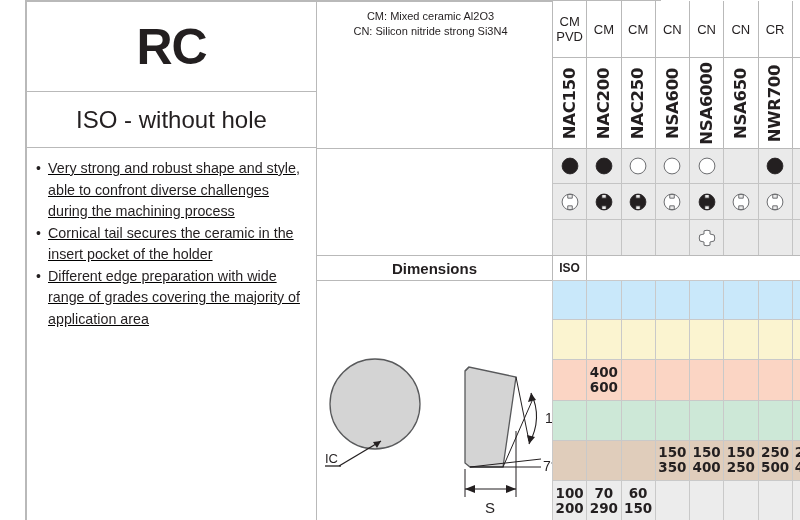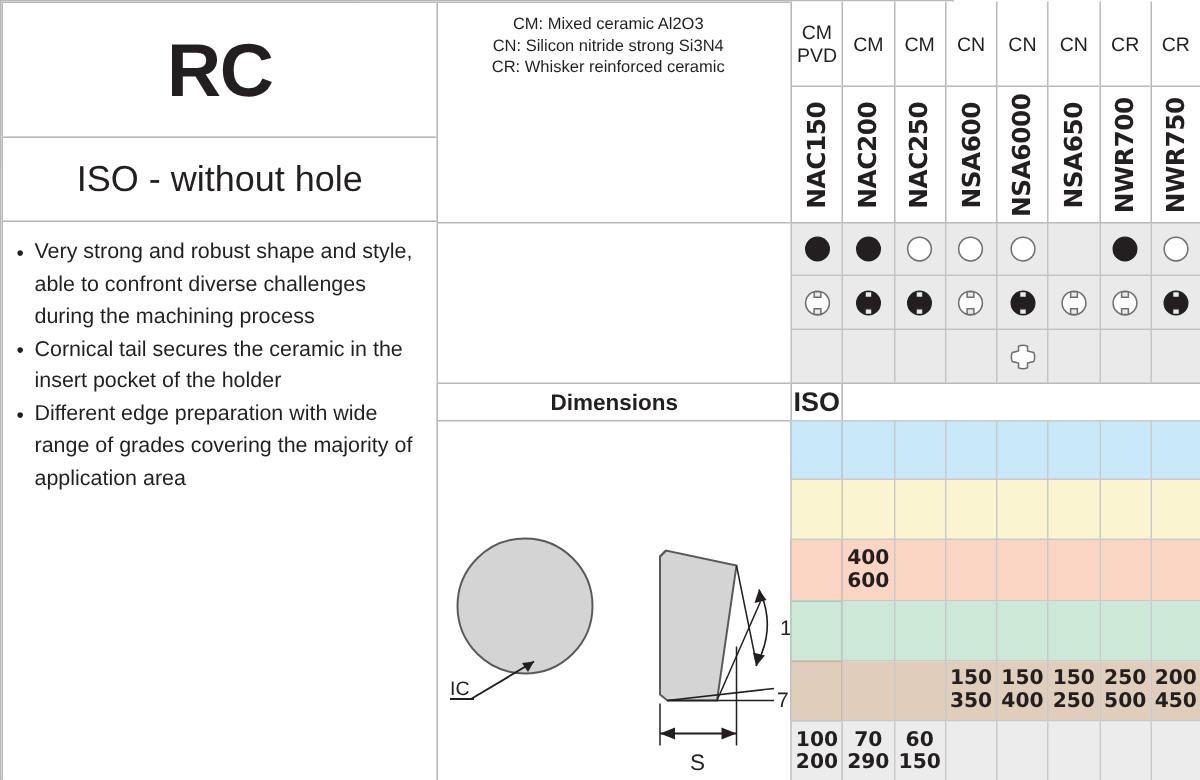--- a/index.html
+++ b/index.html
@@ -6,20 +6,21 @@
   html, body {
     width: 800px; height: 520px;
     font-family: "Liberation Sans", sans-serif;
     background: #ffffff;
     overflow: hidden;
   }
   #sheet {
     position: relative;
     width: 636px; height: 520px;
     border: 1px solid #b9b9b9;
+    margin-left: 25px;
   }
 
   
   .box { position: absolute; border: 1px solid #b9b9b9; background: #fff; }
 
   
   #title-box {
     left: 0; top: 0; width: 291px; height: 91px;
     display: flex; align-items: center; justify-content: center;
   }
@@ -29,21 +30,21 @@
   }
   #subtitle-box {
     left: 0; top: 90px; width: 291px; height: 57px;
     display: flex; align-items: center; justify-content: center;
   }
   #subtitle-text { font-size: 24px; color: #231f20; }
   #features-box {
     left: 0; top: 146px; width: 291px; height: 374px;
     padding: 10px 10px 0 9px;
   }
-  ul.features { list-style: none; }
+  ul.features { list-style: none; text-decoration: underline; }
   ul.features li {
     position: relative;
     font-size: 14.3px;
     line-height: 21.5px;
     color: #231f20;
     padding-left: 12px;
     margin-bottom: 0px;
   }
   ul.features li::before {
     content: "\2022";
@@ -133,21 +134,21 @@
   }
   #dim-head span { font-size: 15px; font-weight: bold; color: #231f20; }
   #dim-body {
     left: 290px; top: 279px; width: 237px; height: 241px;
     overflow: hidden;
   }
   #iso-head {
     left: 526px; top: 254px; width: 35px; height: 26px;
     display: flex; align-items: center; justify-content: center;
   }
-  #iso-head span { font-size: 18px; font-weight: bold; color: #231f20; }
+  #iso-head span { font-size: 12px; font-weight: bold; color: #231f20; }
   #iso-head-fill {
     left: 560px; top: 254px; width: 240px; height: 26px;
     border-left: 1px solid #b9b9b9;
   }
 
   
   .isolabel {
     position: absolute; left: 526px; width: 35px;
     display: flex; align-items: center; justify-content: center;
     font-size: 22px; font-weight: bold;
@@ -183,21 +184,20 @@
     <ul class="features">
         <li>Very strong and robust shape and style, able to confront diverse challenges during the machining process</li>
         <li>Cornical tail secures the ceramic in the insert pocket of the holder</li>
         <li>Different edge preparation with wide range of grades covering the majority of application area</li>
       </ul>
   </div>
 
   <div class="box" id="mat-legend">
       <div class="ln">CM: Mixed ceramic Al2O3</div>
       <div class="ln">CN: Silicon nitride strong Si3N4</div>
-      <div class="ln">CR: Whisker reinforced ceramic</div>
     </div>
 
   <div id="grade-headers">
       <div class="ghead" style="left: 526px; width: 34.25px;">
         <div class="gtype">
           <div>CM</div>
           <div>PVD</div>
         </div>
         <div class="gname">
           <span>NAC150</span>

